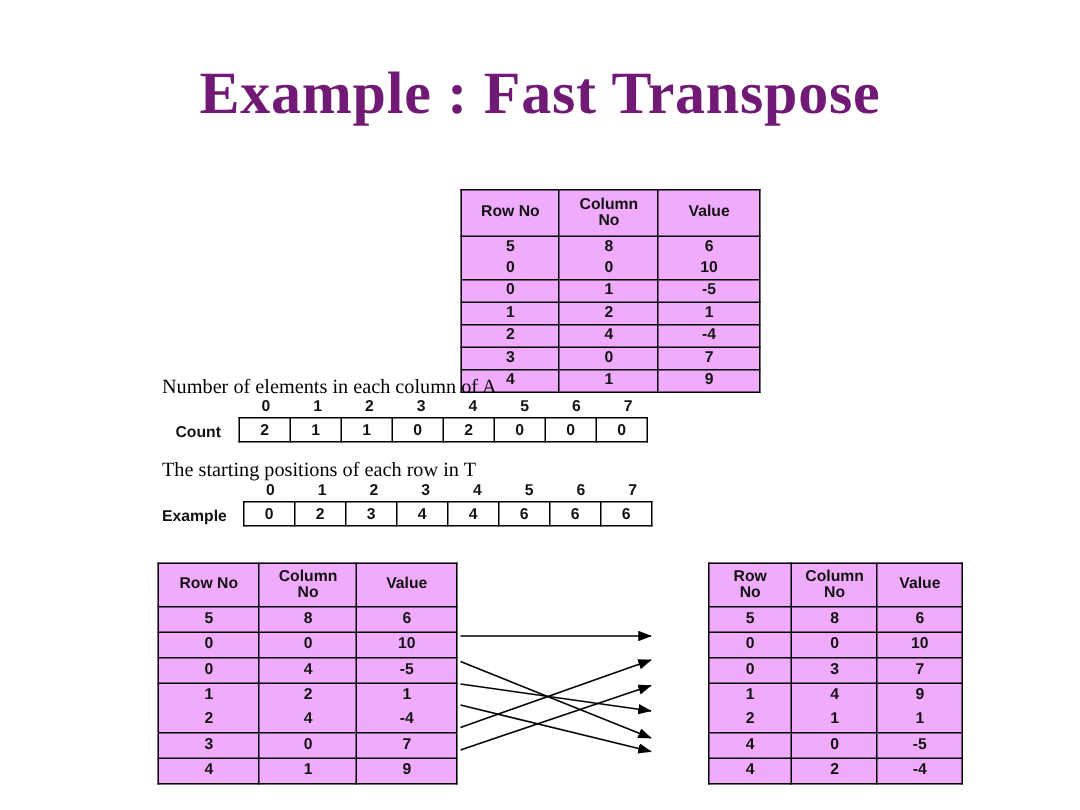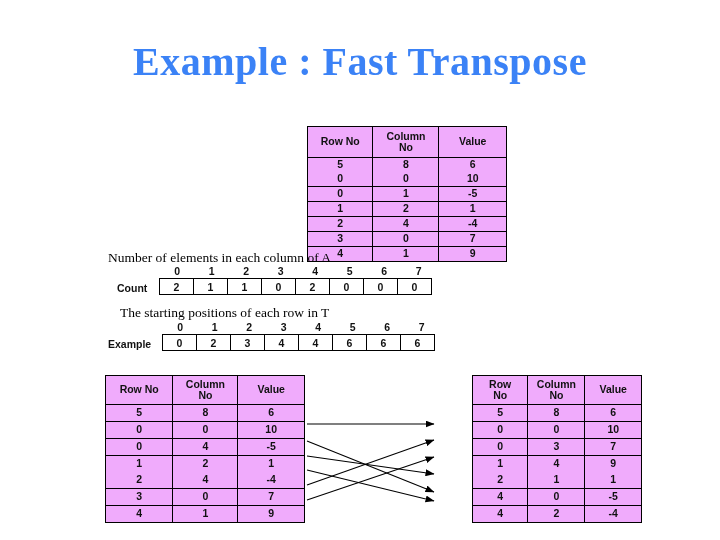--- a/index.html
+++ b/index.html
@@ -15,21 +15,21 @@
 
   
   .title{
     position:absolute;
     top:38px;left:0;width:720px;
     text-align:center;
     font-family:"Liberation Serif", serif;
     font-weight:bold;
     font-size:40px;
     letter-spacing:.5px;
-    color:#3b82f6;
+    color:#701a75;
     white-space:nowrap;
   }
 
   
   .mtable{
     position:absolute;
     border-collapse:collapse;
     background:#f0abfc;
     font-size:10px;
     font-weight:bold;
@@ -208,21 +208,21 @@
       <td>1</td>
       <td>0</td>
       <td>2</td>
       <td>0</td>
       <td>0</td>
       <td>0</td>
     </tr>
   </tbody>
     </table>
 
-  <div class="strip-caption" style="left:120px;top:305px;">The starting positions of each row in T</div>
+  <div class="strip-caption" style="left:108px;top:305px;">The starting positions of each row in T</div>
   <div class="idxrow" style="left:163px;top:321px;">
     <span>0</span>
     <span>1</span>
     <span>2</span>
     <span>3</span>
     <span>4</span>
     <span>5</span>
     <span>6</span>
     <span>7</span>
   </div>

